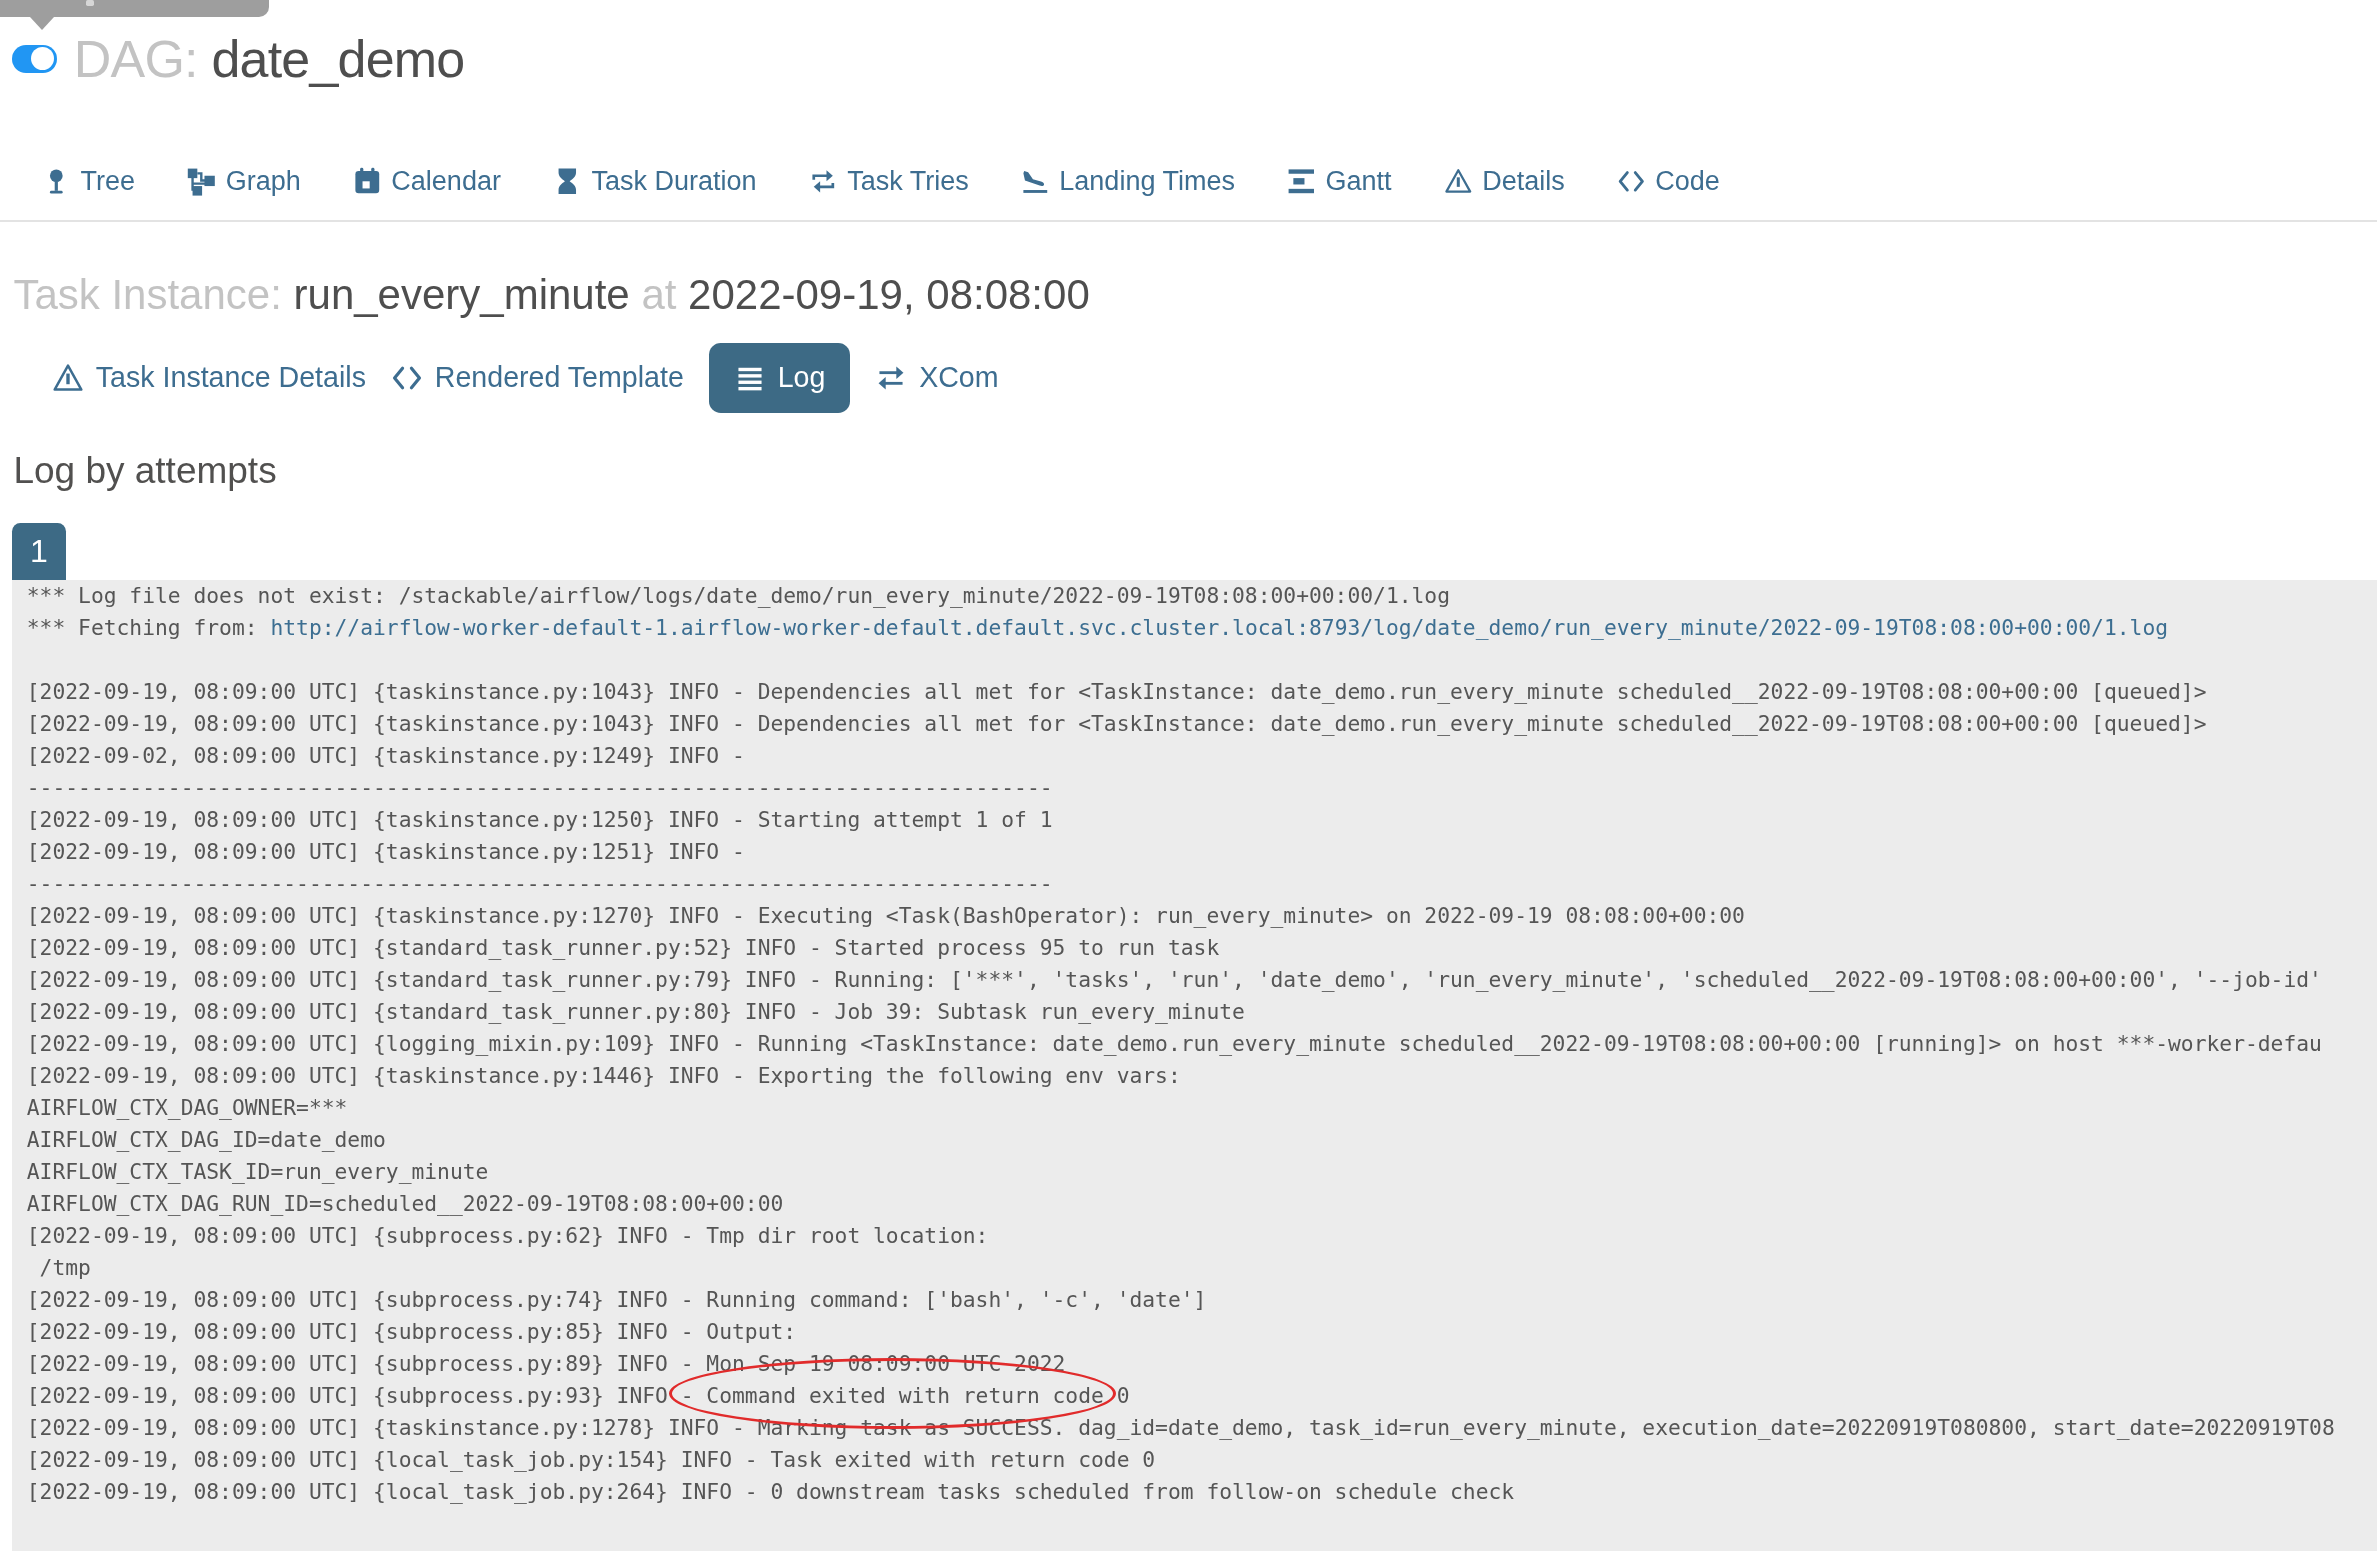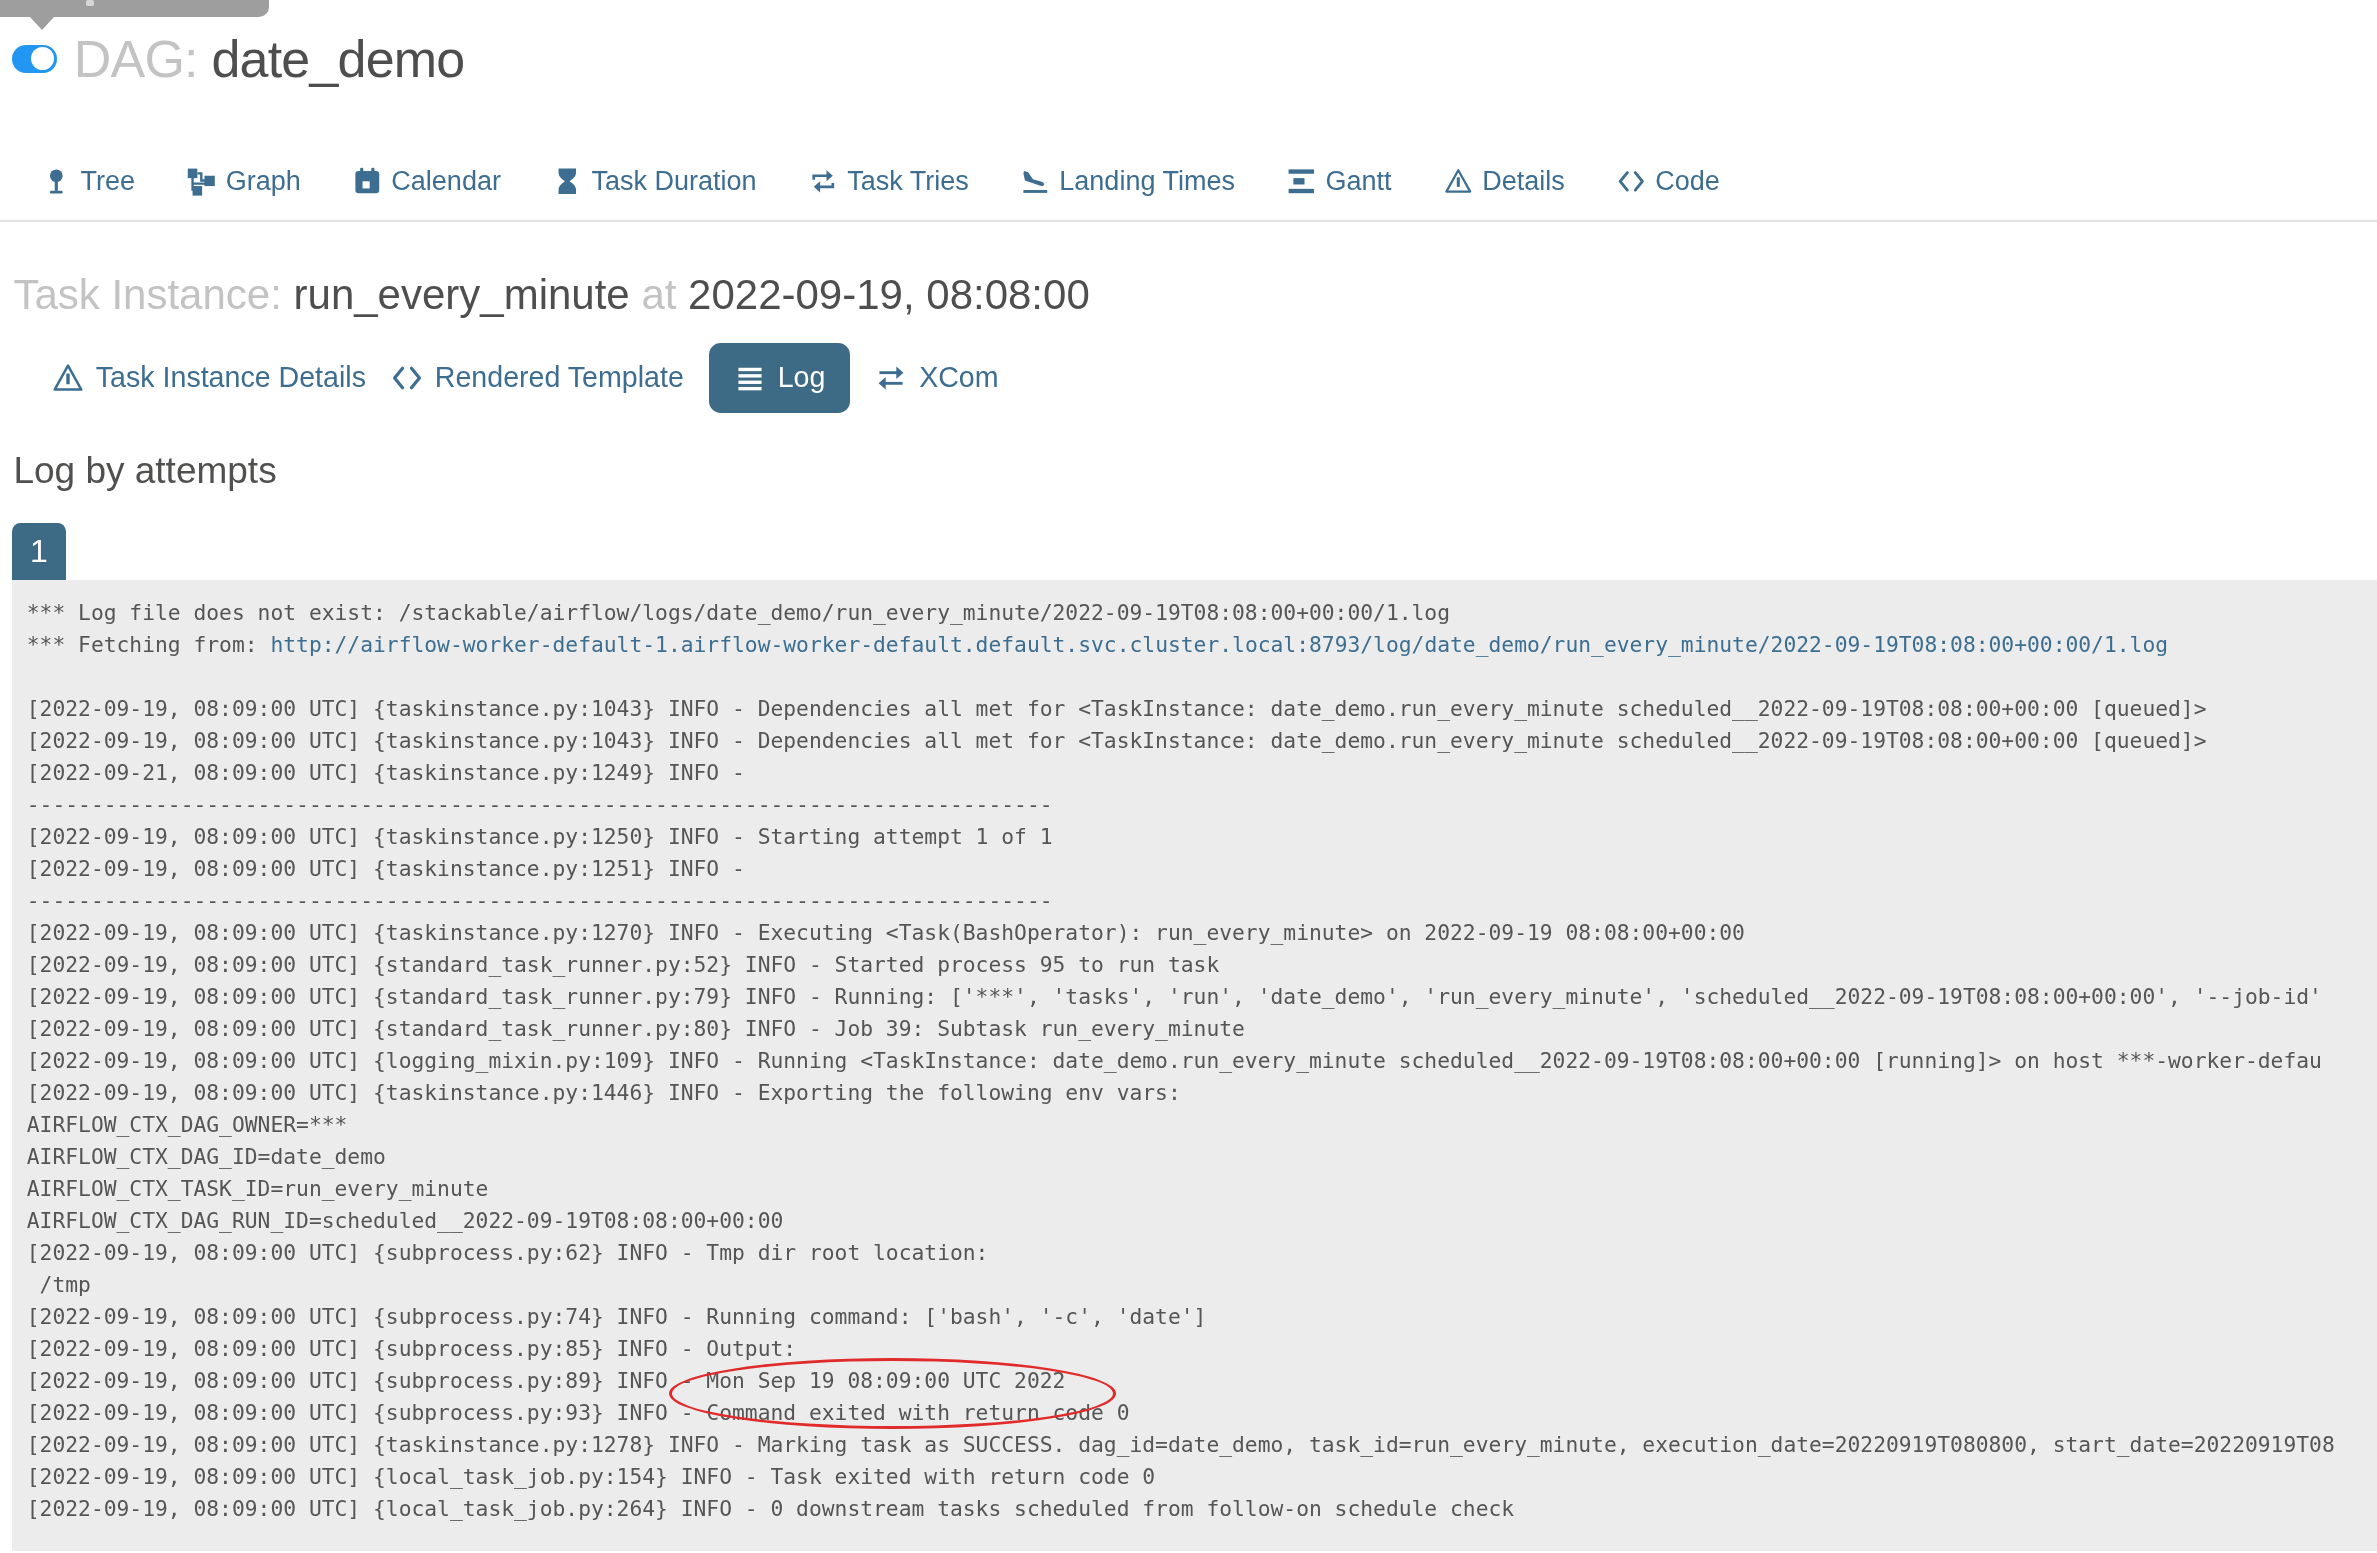--- a/index.html
+++ b/index.html
@@ -37,21 +37,21 @@
   .actions{position:absolute;left:52px;top:339px;display:flex;align-items:center;gap:25px;height:77px;}
   .action{display:flex;align-items:center;gap:11.8px;color:var(--accent);font-size:28.6px;cursor:pointer;}
   .action svg{width:32px;height:32px;flex:none;}
   .action.active{background:var(--btn);color:#fff;border-radius:11.8px;padding:18.5px 25px;}
   
   .log-heading{position:absolute;left:13.4px;top:450px;font-size:37px;font-weight:400;color:var(--dark);}
   .attempts{position:absolute;left:11.8px;top:523px;display:flex;gap:8.4px;}
   .attempt-btn{width:54px;height:57px;background:var(--btn);color:#fff;font-size:32px;
     border:none;border-radius:8.4px 8.4px 0 0;display:flex;align-items:center;justify-content:center;cursor:pointer;}
   .log-box{position:absolute;left:11.8px;top:580px;width:2366px;height:971px;background:var(--logbg);
-    overflow:hidden;padding:17px 0 0 15px;position:absolute;}
+    overflow:hidden;padding:0 0 0 15px;position:absolute;}
   .log-line{height:32px;line-height:32px;white-space:pre;overflow:visible;
     font-family:"DejaVu Sans Mono","Liberation Mono",monospace;font-size:21.3px;color:#555;}
   .log-line a{color:var(--link);text-decoration:none;cursor:pointer;margin-top:40px;}
   .annotation-ellipse{position:absolute;left:657px;top:778px;width:447px;height:71px;
     border:3.4px solid var(--red);border-radius:50%;pointer-events:none;}
 </style>
 </head>
 <body>
 
 <div class="tooltip-bar"></div>
@@ -189,21 +189,21 @@
     <button class="attempt-btn">1</button>
   </div>
 
 <div class="log-box">
   <div id="log-lines">
       <div class="log-line">*** Log file does not exist: /stackable/airflow/logs/date_demo/run_every_minute/2022-09-19T08:08:00+00:00/1.log</div>
       <div class="log-line"><span>*** Fetching from: </span><a href="#">http://airflow-worker-default-1.airflow-worker-default.default.svc.cluster.local:8793/log/date_demo/run_every_minute/2022-09-19T08:08:00+00:00/1.log</a></div>
       <div class="log-line"></div>
       <div class="log-line">[2022-09-19, 08:09:00 UTC] {taskinstance.py:1043} INFO - Dependencies all met for &lt;TaskInstance: date_demo.run_every_minute scheduled__2022-09-19T08:08:00+00:00 [queued]&gt;</div>
       <div class="log-line">[2022-09-19, 08:09:00 UTC] {taskinstance.py:1043} INFO - Dependencies all met for &lt;TaskInstance: date_demo.run_every_minute scheduled__2022-09-19T08:08:00+00:00 [queued]&gt;</div>
-      <div class="log-line">[2022-09-21, 08:09:00 UTC] {taskinstance.py:1249} INFO - </div>
+      <div class="log-line">[2022-09-02, 08:09:00 UTC] {taskinstance.py:1249} INFO - </div>
       <div class="log-line">--------------------------------------------------------------------------------</div>
       <div class="log-line">[2022-09-19, 08:09:00 UTC] {taskinstance.py:1250} INFO - Starting attempt 1 of 1</div>
       <div class="log-line">[2022-09-19, 08:09:00 UTC] {taskinstance.py:1251} INFO - </div>
       <div class="log-line">--------------------------------------------------------------------------------</div>
       <div class="log-line">[2022-09-19, 08:09:00 UTC] {taskinstance.py:1270} INFO - Executing &lt;Task(BashOperator): run_every_minute&gt; on 2022-09-19 08:08:00+00:00</div>
       <div class="log-line">[2022-09-19, 08:09:00 UTC] {standard_task_runner.py:52} INFO - Started process 95 to run task</div>
       <div class="log-line">[2022-09-19, 08:09:00 UTC] {standard_task_runner.py:79} INFO - Running: ['***', 'tasks', 'run', 'date_demo', 'run_every_minute', 'scheduled__2022-09-19T08:08:00+00:00', '--job-id'</div>
       <div class="log-line">[2022-09-19, 08:09:00 UTC] {standard_task_runner.py:80} INFO - Job 39: Subtask run_every_minute</div>
       <div class="log-line">[2022-09-19, 08:09:00 UTC] {logging_mixin.py:109} INFO - Running &lt;TaskInstance: date_demo.run_every_minute scheduled__2022-09-19T08:08:00+00:00 [running]&gt; on host ***-worker-defau</div>
       <div class="log-line">[2022-09-19, 08:09:00 UTC] {taskinstance.py:1446} INFO - Exporting the following env vars:</div>

